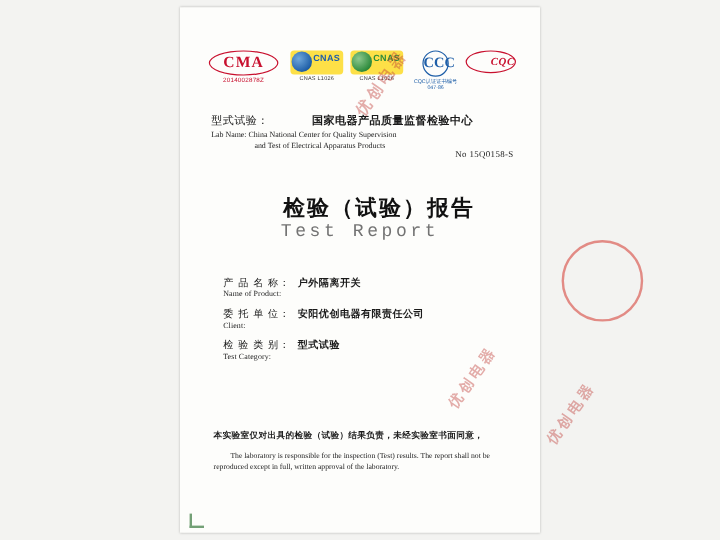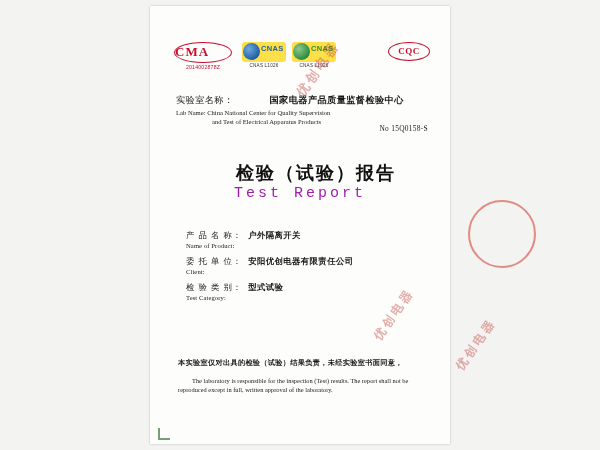--- a/index.html
+++ b/index.html
@@ -63,21 +63,21 @@
     width: 58px;
     height: 21px;
     border: 1.6px solid #c8102e;
     border-radius: 50%;
     box-sizing: border-box;
     color: #c8102e;
     font-family: "Liberation Serif", serif;
     font-weight: bold;
     font-size: 13px;
     letter-spacing: 1px;
-    text-align: left;
+    text-align: center;
     line-height: 18px;
   }
   .cma-num {
     color: #c8102e;
     font-size: 5.2px;
     letter-spacing: 0.2px;
     text-align: center;
     width: 58px;
     margin-top: 1px;
     font-family: "Liberation Sans", sans-serif;
@@ -143,24 +143,25 @@
   }
   .logo-red { left: 214px; width: 44px; }
   .red-oval {
     width: 42px; height: 19px;
     border-radius: 50%;
     border: 1.6px solid #c8102e;
     box-sizing: border-box;
     color: #c8102e;
     font-size: 9px;
     font-weight: bold;
-    text-align: center;
+    text-align: right;
     line-height: 16px;
     font-family: "Liberation Serif", serif;
     letter-spacing: 0.5px;
+    font-style: italic;
   }
 
   
   .labname {
     position: absolute;
     left: 26px;
     top: 88px;
     width: 250px;
     text-align: left;
   }
@@ -215,21 +216,21 @@
     color: #111;
     letter-spacing: 2px;
     margin-left: 32px;
   }
   .title-en {
     position: absolute;
     left: 0; right: 0;
     top: 179px;
     text-align: center;
     font-size: 15px;
-    color: #a21caf;
+    color: #737373;
     letter-spacing: 3px;
     font-family: "Liberation Mono", monospace;
   }
 
   
   .fields {
     position: absolute;
     left: 36px;
     top: 224px;
     width: 240px;
@@ -357,29 +358,33 @@
       </div>
 
       <div class="logo logo-cnas2">
         <div class="cnas-badge">
           <div class="cnas-ring green"></div>
           <div class="cnas-txt green">CNAS</div>
         </div>
         <div class="cnas-sub">CNAS L1026</div>
       </div>
 
+      <div class="logo logo-ccc">
+        <div class="ccc-circle">CCC</div>
+        <div class="ccc-sub">CQC认证证书编号 047-86</div>
+      </div>
 
       <div class="logo logo-red">
         <div class="red-oval">CQC</div>
       </div>
     </div>
 
     <div class="labname">
       <div class="labname-line1">
-        <span class="cn-label">实验室名称：</span><span class="cn-value">国家电器产品质量监督检验中心</span>
+        <span class="cn-label">型式试验：</span><span class="cn-value">国家电器产品质量监督检验中心</span>
       </div>
       <div class="labname-en">
         <span class="en-label">Lab Name:</span>
         <span>China National Center for Quality Supervision</span>
         <span class="en-indent">and Test of Electrical Apparatus Products</span>
       </div>
     </div>
 
     <div class="reportno">
       <span class="no-label">No</span>

